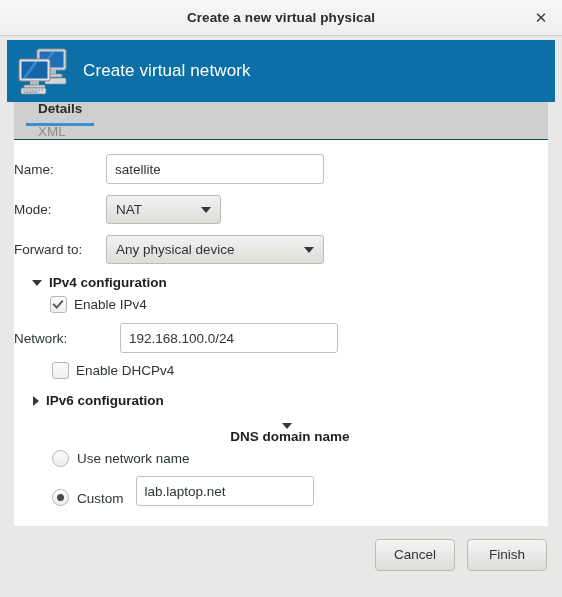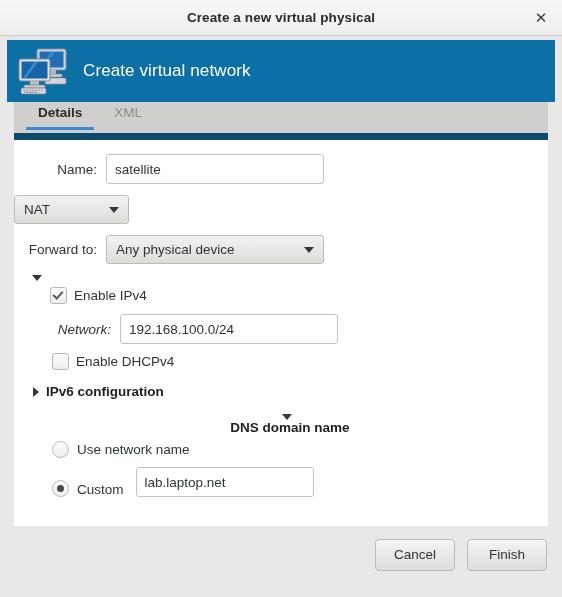--- a/index.html
+++ b/index.html
@@ -80,24 +80,25 @@
 
   
   .content-outer {
     padding: 0 14px;
     background: #e9e8e7;
   }
   .tabstrip {
     background: #d0cfcd;
     height: 38px;
     display: flex;
-    align-items: center;
+    align-items: flex-start;
     padding-left: 8px;
     box-sizing: border-box;
-    border-bottom: 7px solid #0c4a6e;
+    border-bottom: 1px solid #0c4a6e;
+    flex-direction: column;
   }
   .tab {
     padding: 0 16px 9px 16px;
     font-size: 13.5px;
     color: #8d8b89;
     cursor: pointer;
     position: relative;
     line-height: 1;
   }
   .tab.active {
@@ -121,21 +122,20 @@
     box-sizing: border-box;
   }
 
   
   .row {
     display: flex;
     align-items: center;
     margin-bottom: 11px;
   }
   .lbl {
-    text-align: right;
     font-size: 13.5px;
     color: #2e3436;
     padding-right: 9px;
     flex: none;
   }
   .lbl-w {
     width: 83px;
   }
 
   input[type="text"] {
@@ -332,45 +332,47 @@
   </div>
 
   <div class="panel">
 
     <div class="row">
       <div class="lbl lbl-w">Name:</div>
       <input class="name-input" type="text" value="satellite" style="">
     </div>
 
     <div class="row">
+      <div class="lbl lbl-w">Mode:</div>
       <div class="combo combo-mode">
         <span>NAT</span>
         <span class="caret"></span>
       </div>
     </div>
 
     <div class="row">
       <div class="lbl lbl-w">Forward to:</div>
       <div class="combo combo-fwd">
         <span>Any physical device</span>
         <span class="caret"></span>
       </div>
     </div>
 
     <div class="expander">
       <span class="tri-down"></span>
+      <span>IPv4 configuration</span>
     </div>
 
     <div class="check-row" style="margin-left:36px;margin-bottom:10px;">
       <span class="checkbox checked"></span>
       <span>Enable IPv4</span>
     </div>
 
     <div class="row" style="margin-bottom:9px;">
-      <div class="lbl" style="width:97px;font-style:italic;">Network:</div>
+      <div class="lbl" style="width:97px;">Network:</div>
       <input class="net-input" type="text" value="192.168.100.0/24" style="">
     </div>
 
     <div class="check-row" style="margin-left:38px;margin-bottom:4px;">
       <span class="checkbox"></span>
       <span>Enable DHCPv4</span>
     </div>
 
     <div class="expander" style="margin-top:14px;">
       <span class="tri-right"></span>

